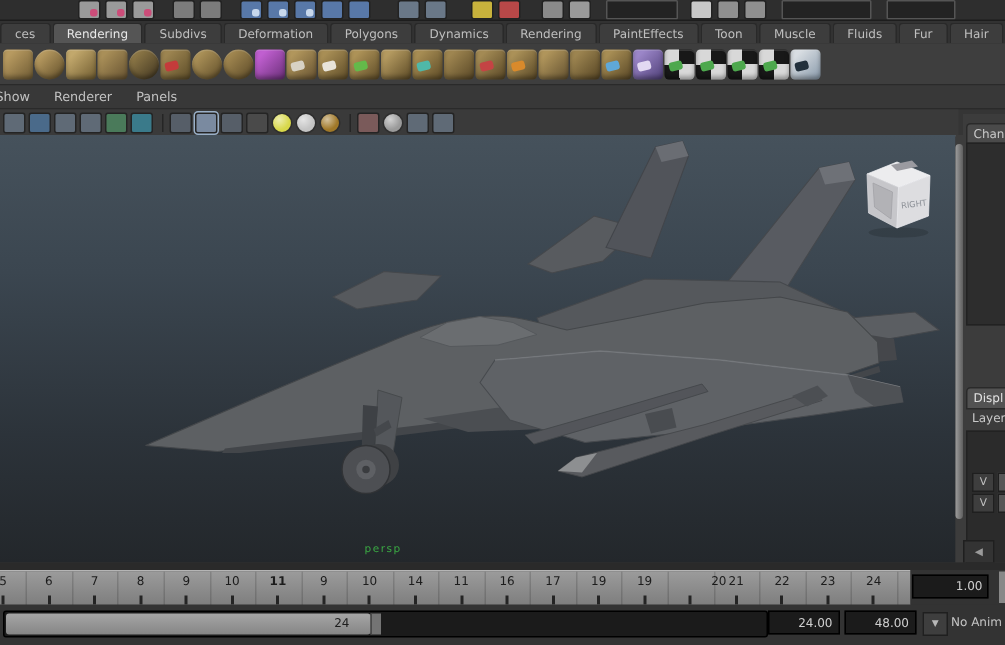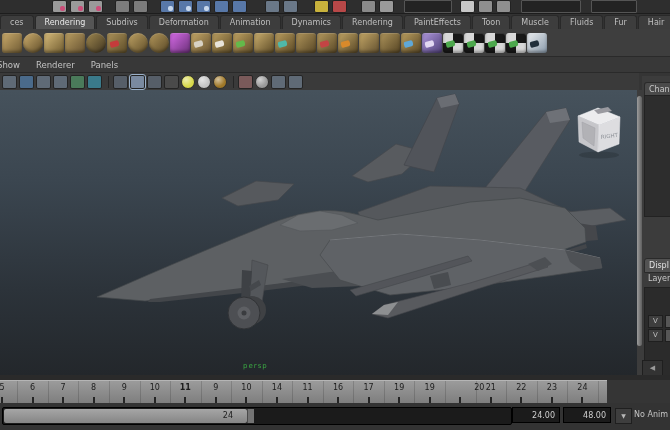--- a/index.html
+++ b/index.html
@@ -137,21 +137,21 @@
       <div class="sic" style="margin-left: 3px; background: rgb(143, 143, 143);"></div>
       <div class="sic slot" style="margin-left: 10px; width: 58px;"></div>
       <div class="sic slot" style="margin-left: 10px; width: 44px;"></div>
     </div>
 
   <div id="shelf-tabs" class="abs">
       <div class="tab">ces</div>
       <div class="tab active">Rendering</div>
       <div class="tab">Subdivs</div>
       <div class="tab">Deformation</div>
-      <div class="tab">Animation</div>
+      <div class="tab">Polygons</div>
       <div class="tab">Dynamics</div>
       <div class="tab">Rendering</div>
       <div class="tab">PaintEffects</div>
       <div class="tab">Toon</div>
       <div class="tab">Muscle</div>
       <div class="tab">Fluids</div>
       <div class="tab">Fur</div>
       <div class="tab">Hair</div>
     </div>
 
@@ -370,20 +370,24 @@
       <i class="ftick" style="left: 521.35px;"></i>
       <i class="fdiv" style="left: 536.65px;"></i>
       <span class="fnum" style="left: 551.9px;">23</span>
       <i class="ftick" style="left: 551.9px;"></i>
       <i class="fdiv" style="left: 567.2px;"></i>
       <span class="fnum" style="left: 582.45px;">24</span>
       <i class="ftick" style="left: 582.45px;"></i>
       <i class="fdiv" style="left: 597.75px;"></i>
     </div>
 
+  <div id="tl-right" class="abs">
+    <div id="current-time-field">1.00</div>
+    <div id="playback-sliver"></div>
+  </div>
 
   <div id="range-row" class="abs">
     <div id="range-track">
       <div id="range-bar">24</div>
       <div class="rhandle" style="left:244px;"></div>
     </div>
     <div class="numfield" style="left:512px;">24.00</div>
     <div class="numfield" style="left:563px;">48.00</div>
     <div id="anim-dd">▼</div>
     <div id="anim-layer-label">No Anim La</div>

